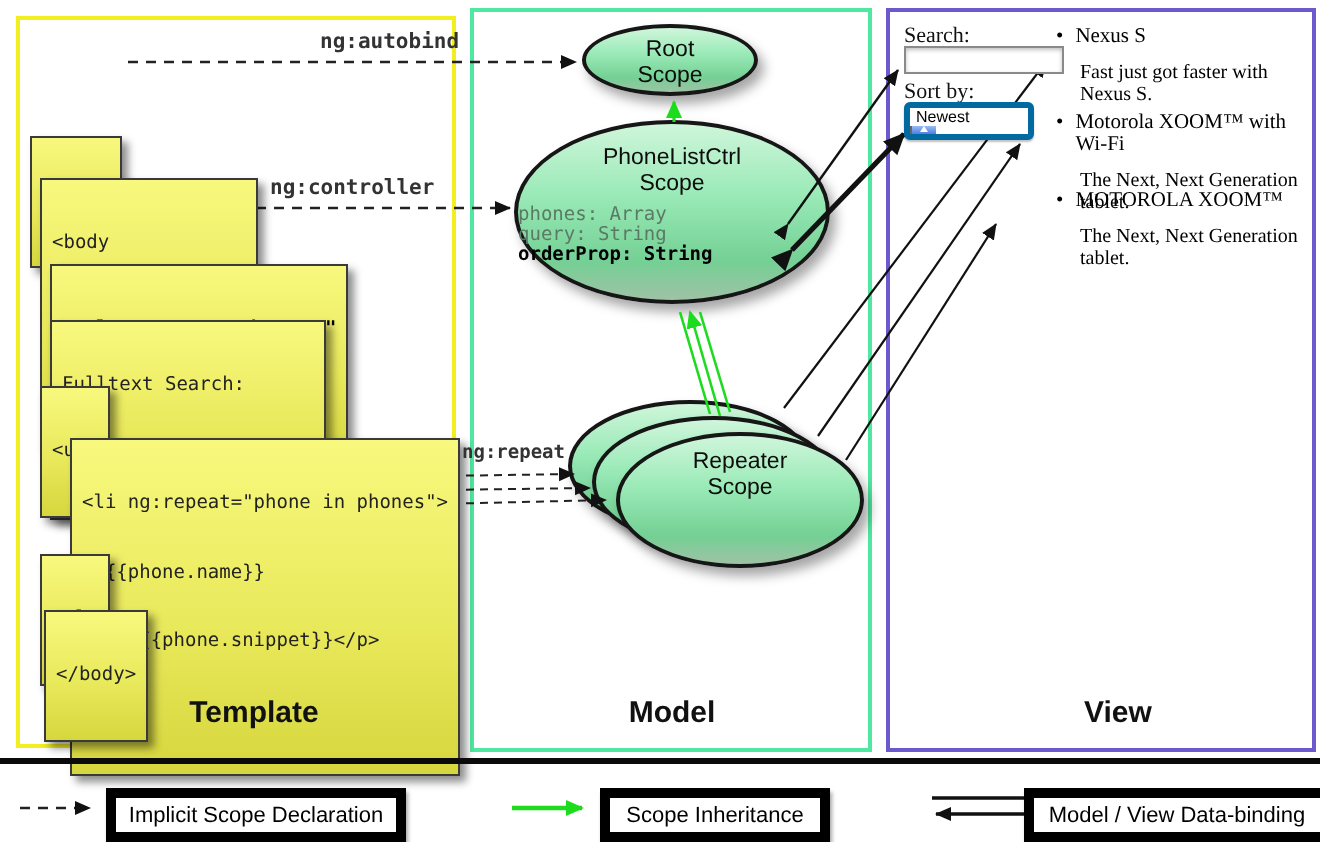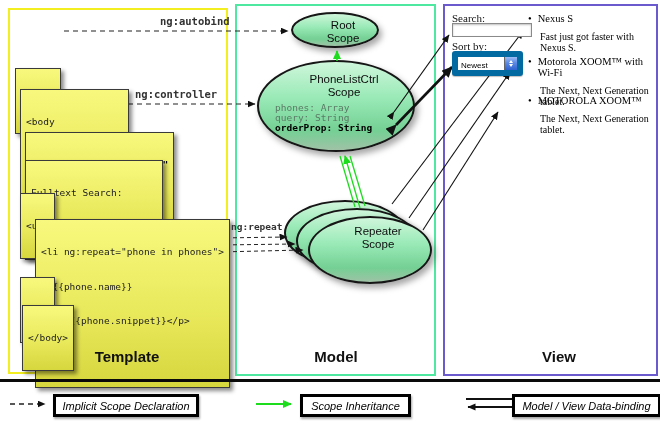--- a/index.html
+++ b/index.html
@@ -22,47 +22,47 @@
   .dirlabel{position:absolute;font:bold 10.5px "DejaVu Sans Mono",monospace;color:#333;
             white-space:nowrap;}
   
   .ellipse{position:absolute;border:2px solid #161616;border-radius:50%;
            background:linear-gradient(180deg,#cff6db 0%,#9aeab7 40%,#74d094 78%,#9fc2a6 100%);
            box-shadow:3px 4px 6px rgba(0,0,0,.35);box-sizing:border-box;}
   .scope-title{font-size:11.5px;line-height:13px;color:#0d0d0d;text-align:center;}
   .scope-prop{font:9.5px/10px "DejaVu Sans Mono",monospace;color:#5b7a65;text-align:left;
               white-space:pre;}
   .scope-prop.bold{font-weight:bold;color:#000;}
-  .ellipse-content{position:absolute;left:16px;right:0;text-align:center;}
+  .ellipse-content{position:absolute;left:0;right:0;text-align:center;}
   
   .overlay{position:absolute;left:0;top:0;width:660px;height:421px;pointer-events:none;}
   
   .vlabel{position:absolute;font:11px "Liberation Serif",serif;color:#111;}
   .vinput{position:absolute;left:452px;top:23px;width:74px;height:12px;background:#fff;
           border:1px solid #8a8a8a;box-shadow:inset 0 1px 2px rgba(0,0,0,.25);
           font:9px "Liberation Serif",serif;padding:0 2px;}
   .vselect{position:absolute;left:452px;top:51px;width:59px;height:13px;background:#fff;
-           border:6px solid #0369a1;border-radius:3px;display:flex;align-items:flex-end;
-           justify-content:space-between;overflow:hidden;box-shadow:0 1px 1px rgba(0,0,0,.25);}
+           border:3px solid #0369a1;border-radius:3px;display:flex;align-items:flex-start;
+           justify-content:space-between;overflow:hidden;box-shadow:0 1px 1px rgba(0,0,0,.25);flex-direction:column;}
   .vselect .sel-text{font:8px "Liberation Sans",sans-serif;color:#000;padding-left:3px;}
   .stepper{width:12px;height:13px;background:linear-gradient(180deg,#9dbcf4 0%,#5e8ae4 45%,#2f62cf 100%);
            display:flex;flex-direction:column;align-items:center;justify-content:center;gap:1px;
            border-left:1px solid #666;}
   .tri-up{width:0;height:0;border-left:2.5px solid transparent;border-right:2.5px solid transparent;
           border-bottom:3px solid #fff;}
   .tri-down{width:0;height:0;border-left:2.5px solid transparent;border-right:2.5px solid transparent;
             border-top:3px solid #fff;}
   .vitem{position:absolute;left:528px;width:126px;}
   .vtitle{display:flex;gap:6px;font:10.5px/11px "Liberation Serif",serif;color:#000;}
   .vsnippet{margin:7px 0 0 12px;font:10px/11px "Liberation Serif",serif;color:#000;}
   
   .separator{position:absolute;left:0;top:379px;width:660px;height:3px;background:#0a0a0a;}
-  .legendbox{position:absolute;top:394px;height:17px;background:#fff;border:3px solid #000000;
+  .legendbox{position:absolute;top:394px;height:17px;background:#fff;border:5px solid #000000;
              box-shadow:1px 2px 2px rgba(0,0,0,.35);font-size:11px;color:#000;
-             display:flex;align-items:center;justify-content:center;font-style:italic;}
+             display:flex;align-items:center;justify-content:center;}
 </style>
 </head>
 <body>
 
 <div class="stage">
 
   <div class="col col-template"></div>
   <div class="col col-model"></div>
   <div class="col col-view"></div>
 

